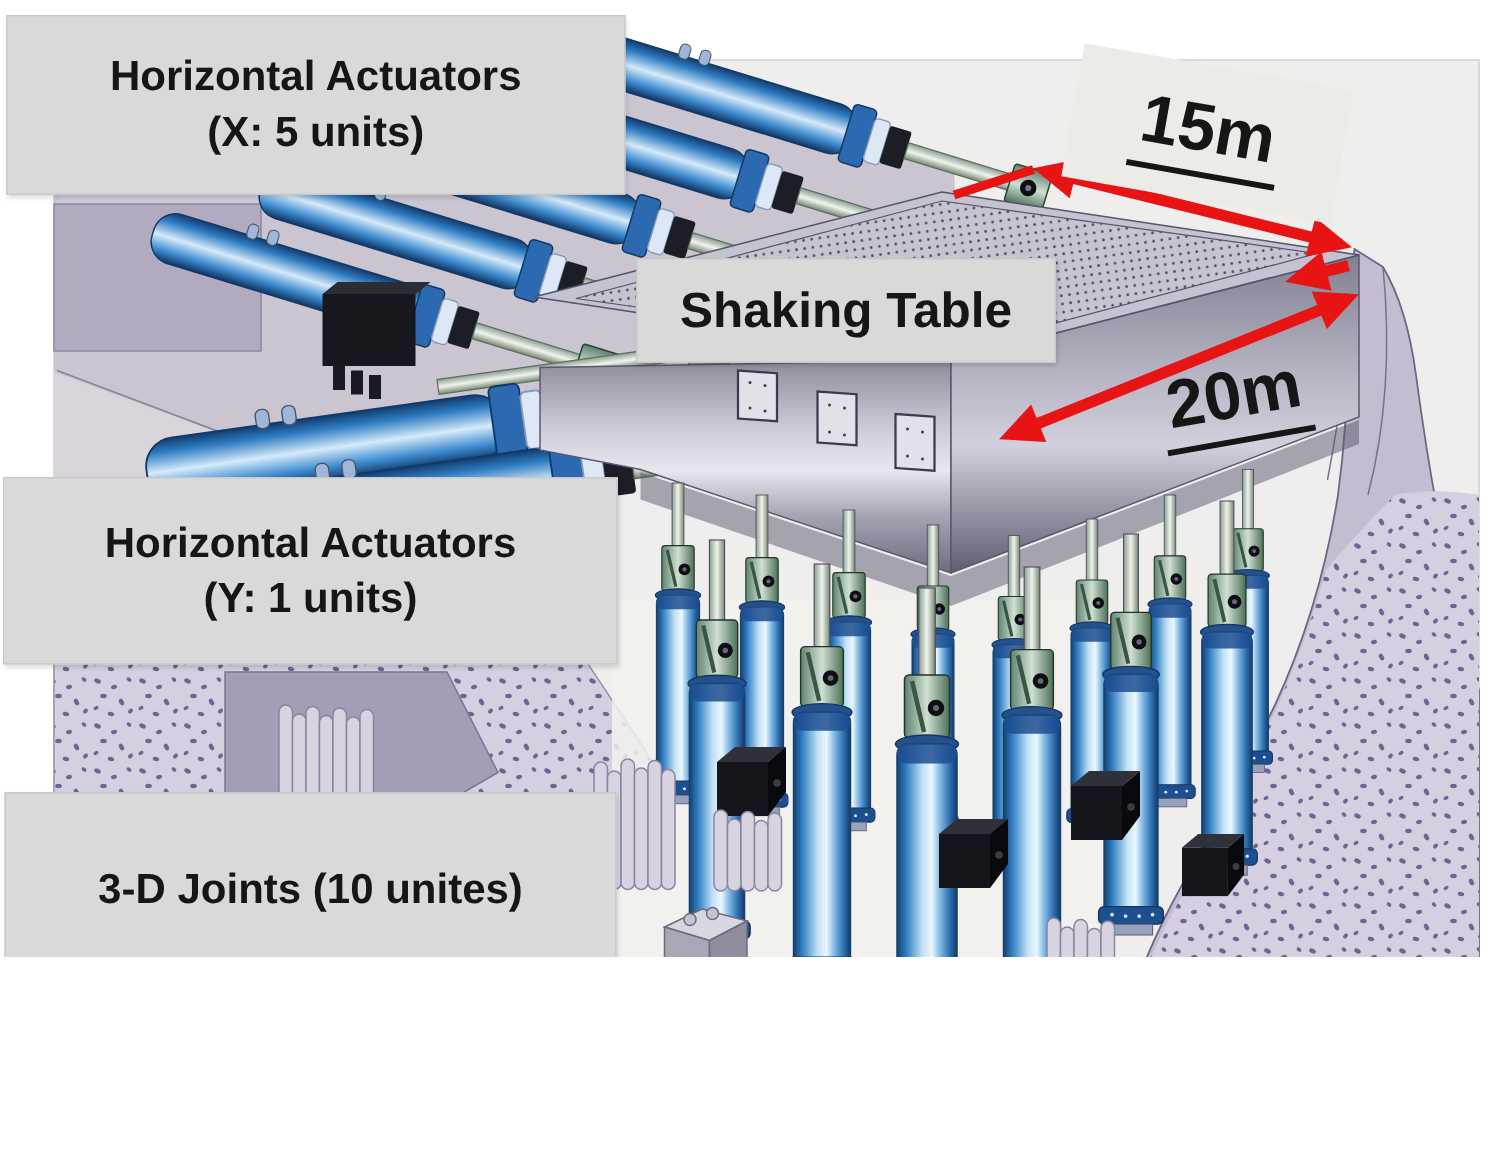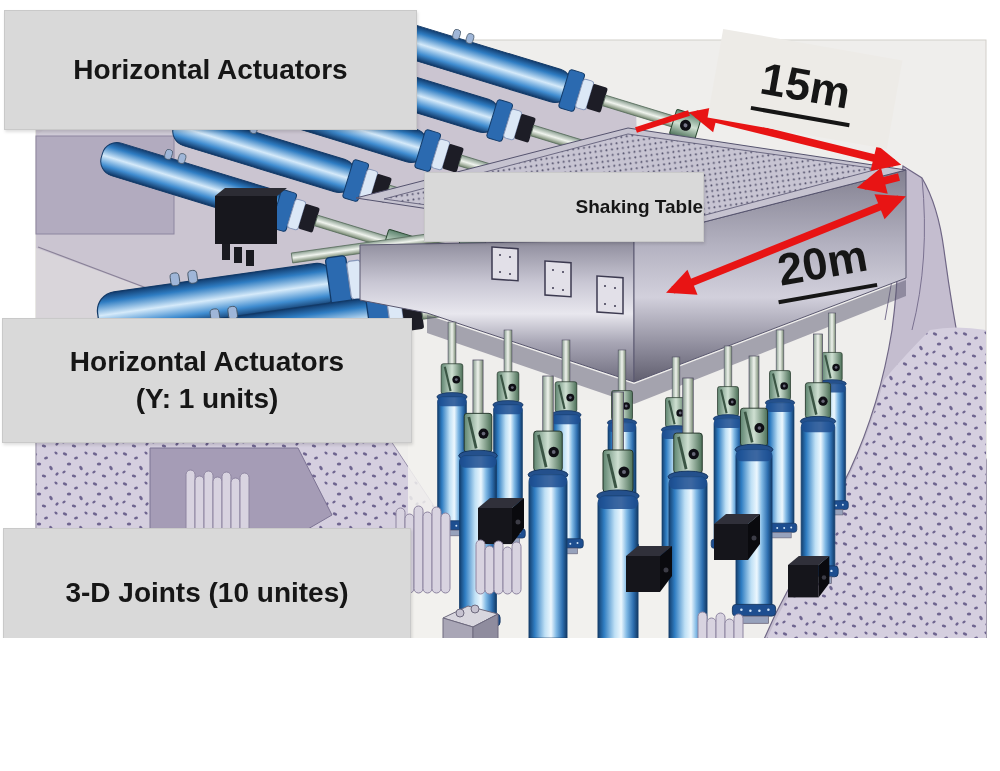--- a/index.html
+++ b/index.html
@@ -3,21 +3,21 @@
 <meta charset="utf-8">
 <style>
   html,body{margin:0;padding:0;background:#ffffff;}
   #stage{position:relative;width:1000px;height:638px;background:var(--canvas,#ffffff);overflow:hidden;
          font-family:Liberation Sans, sans-serif;}
   #illus{position:absolute;left:0;top:0;}
   .callout{position:absolute;background:var(--label-bg,#d9d9d9);border:1.5px solid var(--label-border,#c9c9c9);
            color:var(--text,#161616);font-weight:bold;text-align:center;display:flex;flex-direction:column;
            justify-content:center;font-size:28px;line-height:1.32;box-shadow:1px 2px 3px rgba(0,0,0,.13);}
   #lbl-x{left:4px;top:10px;width:411px;height:118px;}
-  #lbl-shaking{left:424px;top:172px;width:278px;height:68px;font-size:19px;text-align:right;}
+  #lbl-shaking{left:424px;top:172px;width:278px;height:68px;font-size:33px;}
   #lbl-y{left:2px;top:318px;width:408px;height:123px;}
   #lbl-joints{left:3px;top:528px;width:406px;height:128px;}
   #lbl-vertical{left:491px;top:582px;width:473px;height:170px;justify-content:flex-start;padding-top:10px;font-size:29px;}
   .dim{position:absolute;display:flex;align-items:center;justify-content:center;font-weight:bold;
        font-size:45px;color:var(--text,#161616);}
   .dim .u{border-bottom:4.5px solid var(--text,#161616);padding:0 5px 3px;}
   #dim-15m{left:714px;top:44px;width:182px;height:90px;background:var(--dim-card-bg,#edebe7);transform:rotate(10deg);}
   #dim-20m{left:742px;top:228px;width:162px;height:76px;transform:rotate(-10deg);}
   .arr{stroke:var(--arrow,#e81414);stroke-width:7.5;fill:none;stroke-linecap:butt;}
   .arr.thin{stroke-width:6;}
@@ -277,20 +277,21 @@
     <g>
       <path class="arr thin" d="M636,130 L689,113"></path>
       <path class="arr" d="M696,114 L894,163" marker-start="url(#ah)" marker-end="url(#ah)"></path>
       <path class="arr" d="M899,177 L864,186" marker-end="url(#ah)"></path>
       <path class="arr" d="M673,290 L899,199" marker-start="url(#ah)" marker-end="url(#ah)"></path>
     </g>
   </svg>
 
   <div class="callout" id="lbl-x">
     <div>Horizontal Actuators</div>
+    <div>(X: 5 units)</div>
   </div>
 
   <div class="callout" id="lbl-shaking">
     <div>Shaking Table</div>
   </div>
 
   <div class="dim" id="dim-15m">
     <span class="u">15m</span>
   </div>
 

